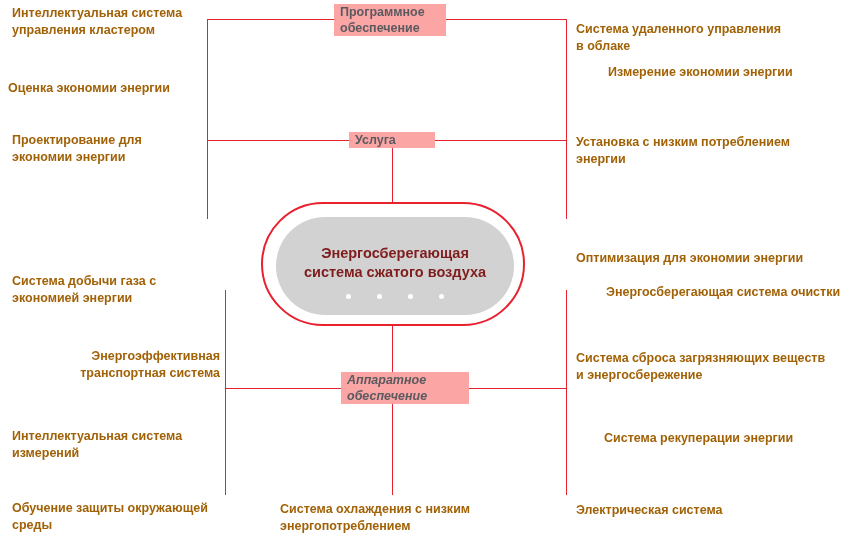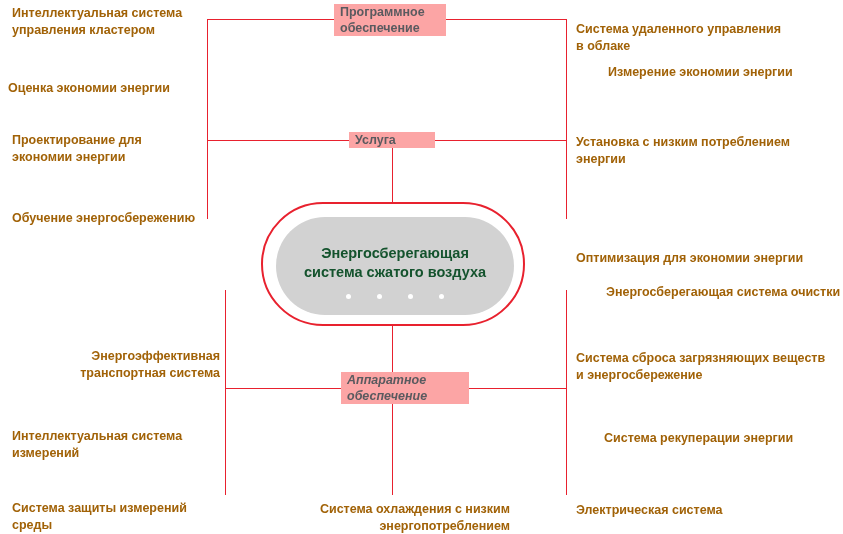--- a/index.html
+++ b/index.html
@@ -51,21 +51,21 @@
     position: absolute;
     color: #a16207;
     font-size: 12.5px;
     font-weight: bold;
     line-height: 17px;
     white-space: pre-line;
     z-index: 2;
   }
   .leaf.left  { text-align: left; }
   .leaf.right { text-align: left; }
-  .leaf.center{ text-align: right; }
+  .leaf.center{ text-align: left; }
 
   
   .node-outer {
     position: absolute;
     left: 261px;
     top: 202px;
     width: 264px;
     height: 124px;
     border: 2px solid #e8212e;
     border-radius: 62px;
@@ -81,21 +81,21 @@
     height: 98px;
     border-radius: 49px;
     background: #d2d2d2;
     box-sizing: border-box;
     display: flex;
     flex-direction: column;
     align-items: center;
     justify-content: center;
   }
   .node-title {
-    color: #14532d;
+    color: #7f1d1d;
     font-size: 14.5px;
     font-weight: bold;
     line-height: 19px;
     text-align: center;
     white-space: pre-line;
     margin-top: -6px;
   }
   .node-dots {
     position: absolute;
     left: 0;
@@ -131,21 +131,20 @@
   <div class="line-h" style="left:423px; top:140px; width:143px;"></div>
   <div class="branch-label" style="left:349px; top:132px; width:74px;">Услуга</div>
 
   <div class="line-v" style="left:392px; top:148px; height:56px;"></div>
 
   <div class="leaf left" style="left:12px; top:5px; width:192px;">Интеллектуальная система
 управления кластером</div>
   <div class="leaf left" style="left:8px; top:59px; width:192px;margin-top:21px;">Оценка экономии энергии</div>
   <div class="leaf left" style="left:12px; top:132px; width:192px;">Проектирование для
 экономии энергии</div>
-  <div class="leaf left" style="left:12px; top:210px; width:200px;">Обучение энергосбережению</div>
 
   <div class="leaf right" style="left:576px; top:5px; width:262px;margin-top:16px;">Система удаленного управления
 в облаке</div>
   <div class="leaf right" style="left:576px; top:64px; width:262px;padding-left:32px;">Измерение экономии энергии</div>
   <div class="leaf right" style="left:576px; top:134px; width:262px;">Установка с низким потреблением
 энергии</div>
   <div class="leaf right" style="left:576px; top:210px; width:262px;margin-top:40px;">Оптимизация для экономии энергии</div>
 
   <div class="node-outer">
     <div class="node-inner">
@@ -165,25 +164,27 @@
   <div class="line-h" style="left:225px; top:388px; width:135px;"></div>
   <div class="line-h" style="left:438px; top:388px; width:128px;"></div>
   <div class="branch-label" style="left:341px; top:372px; width:116px;font-style:italic;">Аппаратное
 обеспечение</div>
 
   <div class="line-v" style="left:225px; top:290px; height:205px;"></div>
   <div class="line-v" style="left:566px; top:290px; height:205px;"></div>
 
   <div class="line-v" style="left:392px; top:389px; height:106px;"></div>
 
+  <div class="leaf left" style="left:12px; top:273px; width:208px;">Система добычи газа с
+экономией энергии</div>
   <div class="leaf left" style="left:12px; top:348px; width:208px;text-align:right;">Энергоэффективная
 транспортная система</div>
   <div class="leaf left" style="left:12px; top:428px; width:208px;">Интеллектуальная система
 измерений</div>
-  <div class="leaf left" style="left:12px; top:500px; width:212px;">Система защиты измерений
+  <div class="leaf left" style="left:12px; top:500px; width:212px;">Обучение защиты окружающей
 среды</div>
 
   <div class="leaf right" style="left:576px; top:284px; width:262px;margin-left:30px;">Энергосберегающая система очистки</div>
   <div class="leaf right" style="left:576px; top:350px; width:265px;">Система сброса загрязняющих веществ
 и энергосбережение</div>
   <div class="leaf right" style="left:576px; top:430px; width:262px;margin-left:28px;">Система рекуперации энергии</div>
   <div class="leaf right" style="left:576px; top:502px; width:262px;">Электрическая система</div>
 
   <div class="leaf center" style="left:280px; top:501px; width:230px;">Система охлаждения с низким
 энергопотреблением</div>

